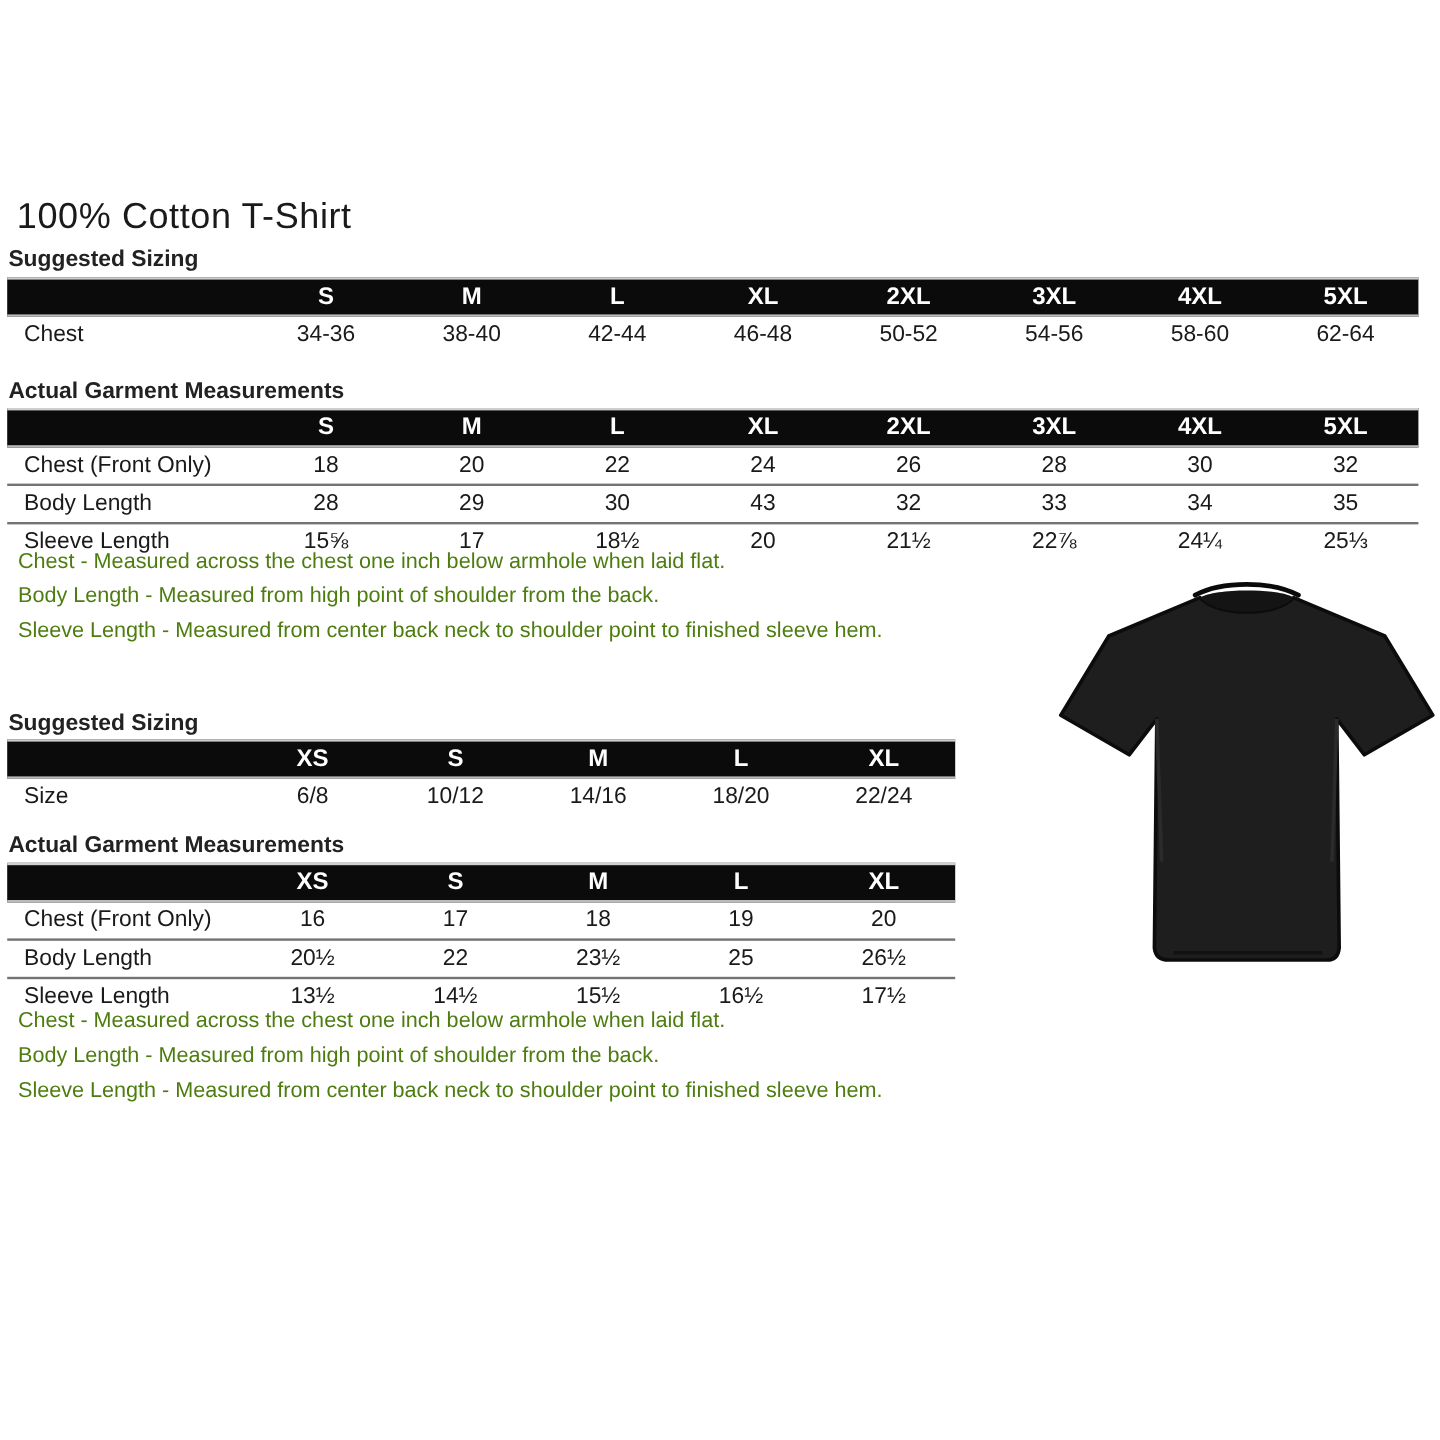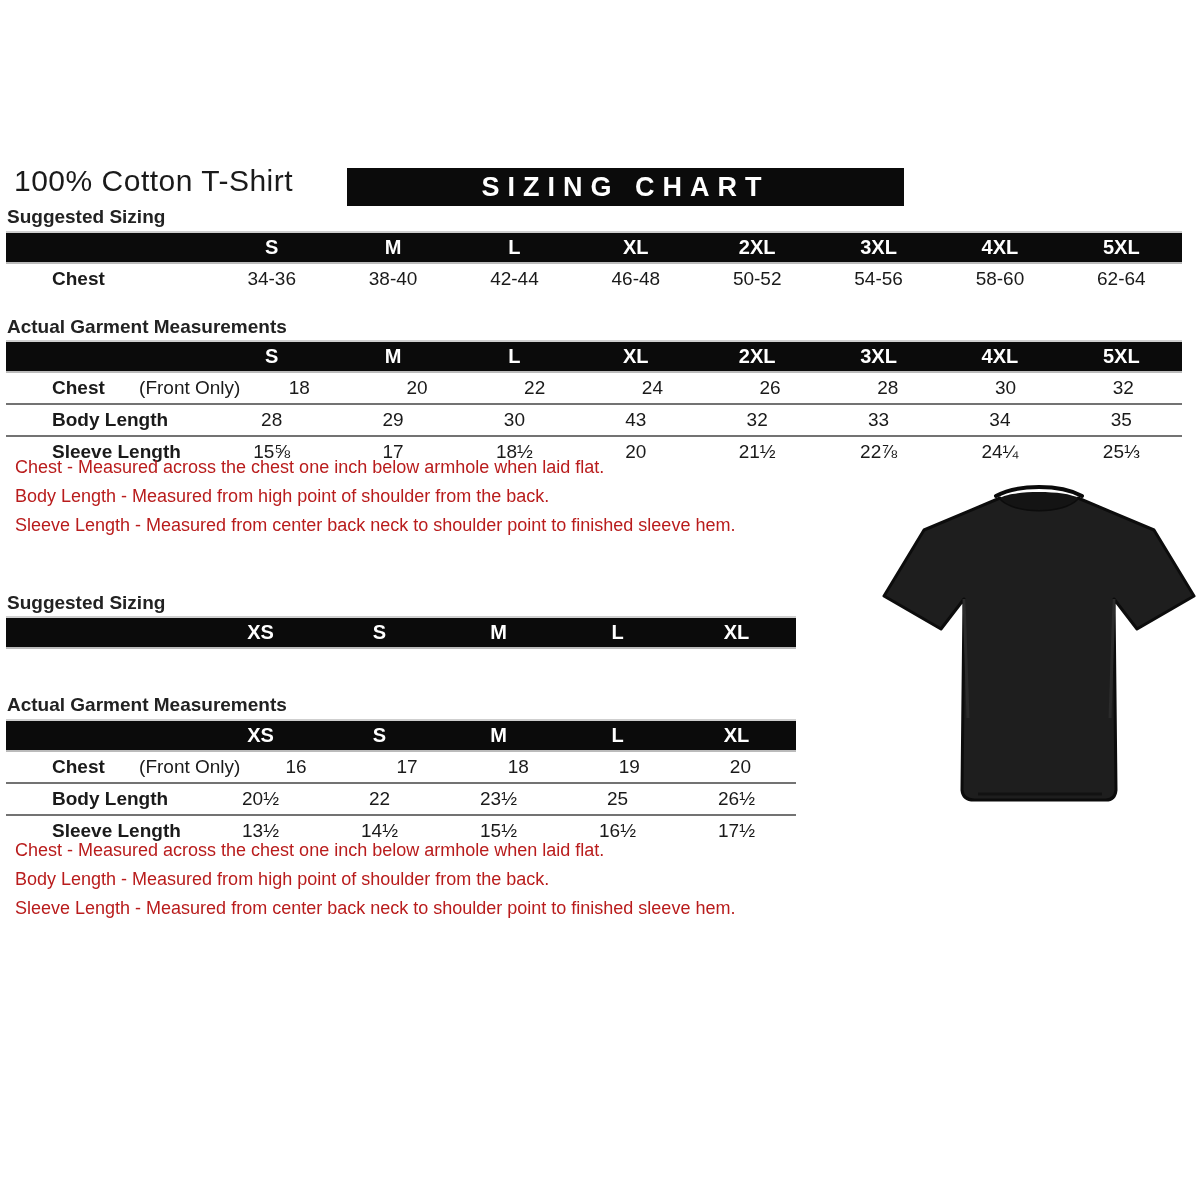--- a/index.html
+++ b/index.html
@@ -34,38 +34,35 @@
   }
   .thead .cell{font-weight:700;font-size:20px;}
   .trow{
     display:flex;align-items:center;
     height:30px;font-size:19px;
   }
   .trow + .trow{border-top:2px solid #737373;}
   .cell{flex:1 1 0;text-align:center;white-space:nowrap;}
   .cell.label{flex:0 0 205px;text-align:left;padding-left:14px;box-sizing:border-box;}
   .youth .cell.label{flex:0 0 195px;}
-  .cell.label b{font-weight:700;margin-left:32px;}
-  .cell.label span{font-weight:400;margin-left:29px;}
+  .cell.label b{font-weight:400;}
+  .cell.label span{font-weight:400;}
 
   
-  .notes p{margin:0 0 10px 0;font-size:18px;line-height:19px;color:#b91c1c;}
+  .notes p{margin:0 0 10px 0;font-size:18px;line-height:19px;color:#4d7c0f;}
 
   .tshirt-wrap{pointer-events:none;}
 </style>
 </head>
 <body>
 
 <div id="page">
 
   <div class="abs h-main" style="left:14px;top:164px;">100% Cotton T-Shirt</div>
 
-  <div class="abs banner" style="left:347px;top:168px;width:557px;height:38px;">
-    <span>SIZING CHART</span>
-  </div>
 
   <div class="abs sublabel" style="left:7px;top:206px;">Suggested Sizing</div>
 
   <div class="abs sizing-table" style="left:6px;top:231px;width:1176px;">
       <div class="thead">
         <div class="cell label"></div>
         <div class="cell">S</div>
         <div class="cell">M</div>
         <div class="cell">L</div>
         <div class="cell">XL</div>
@@ -146,20 +143,28 @@
   <div class="abs sublabel" style="left:7px;top:592px;">Suggested Sizing</div>
 
   <div class="abs sizing-table youth" style="left:6px;top:616px;width:790px;">
       <div class="thead">
         <div class="cell label"></div>
         <div class="cell">XS</div>
         <div class="cell">S</div>
         <div class="cell">M</div>
         <div class="cell">L</div>
         <div class="cell">XL</div>
+      </div>
+      <div class="trow">
+        <div class="cell label"><b>Size</b></div>
+        <div class="cell">6/8</div>
+        <div class="cell">10/12</div>
+        <div class="cell">14/16</div>
+        <div class="cell">18/20</div>
+        <div class="cell">22/24</div>
       </div>
     </div>
 
   <div class="abs sublabel" style="left:7px;top:694px;">Actual Garment Measurements</div>
 
   <div class="abs sizing-table youth" style="left:6px;top:719px;width:790px;">
       <div class="thead">
         <div class="cell label"></div>
         <div class="cell">XS</div>
         <div class="cell">S</div>

